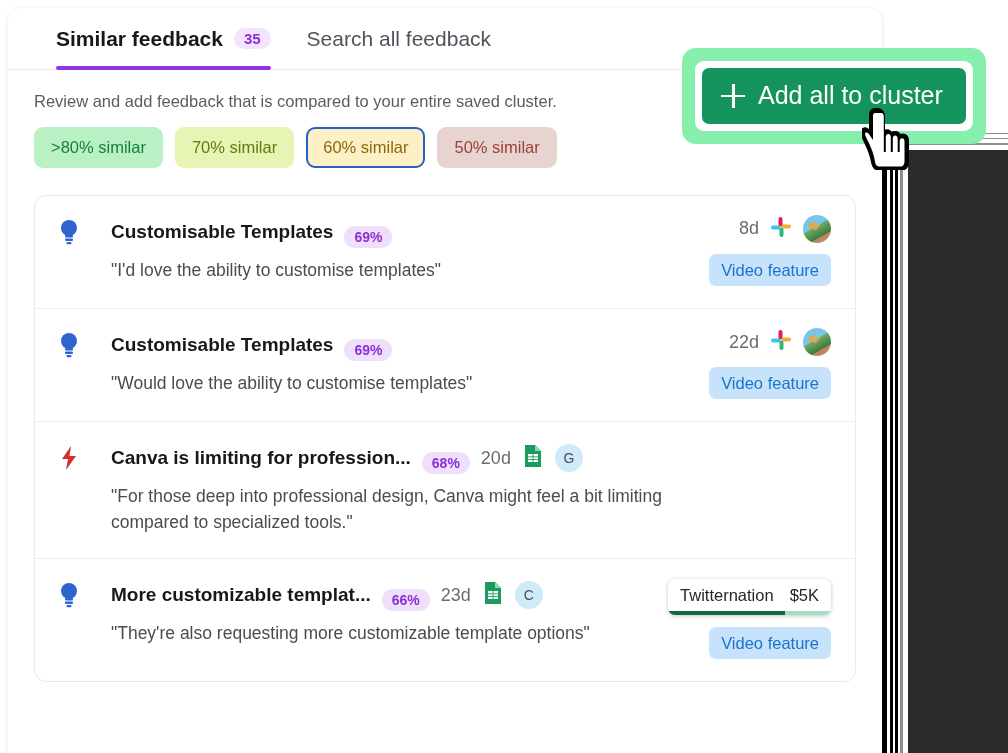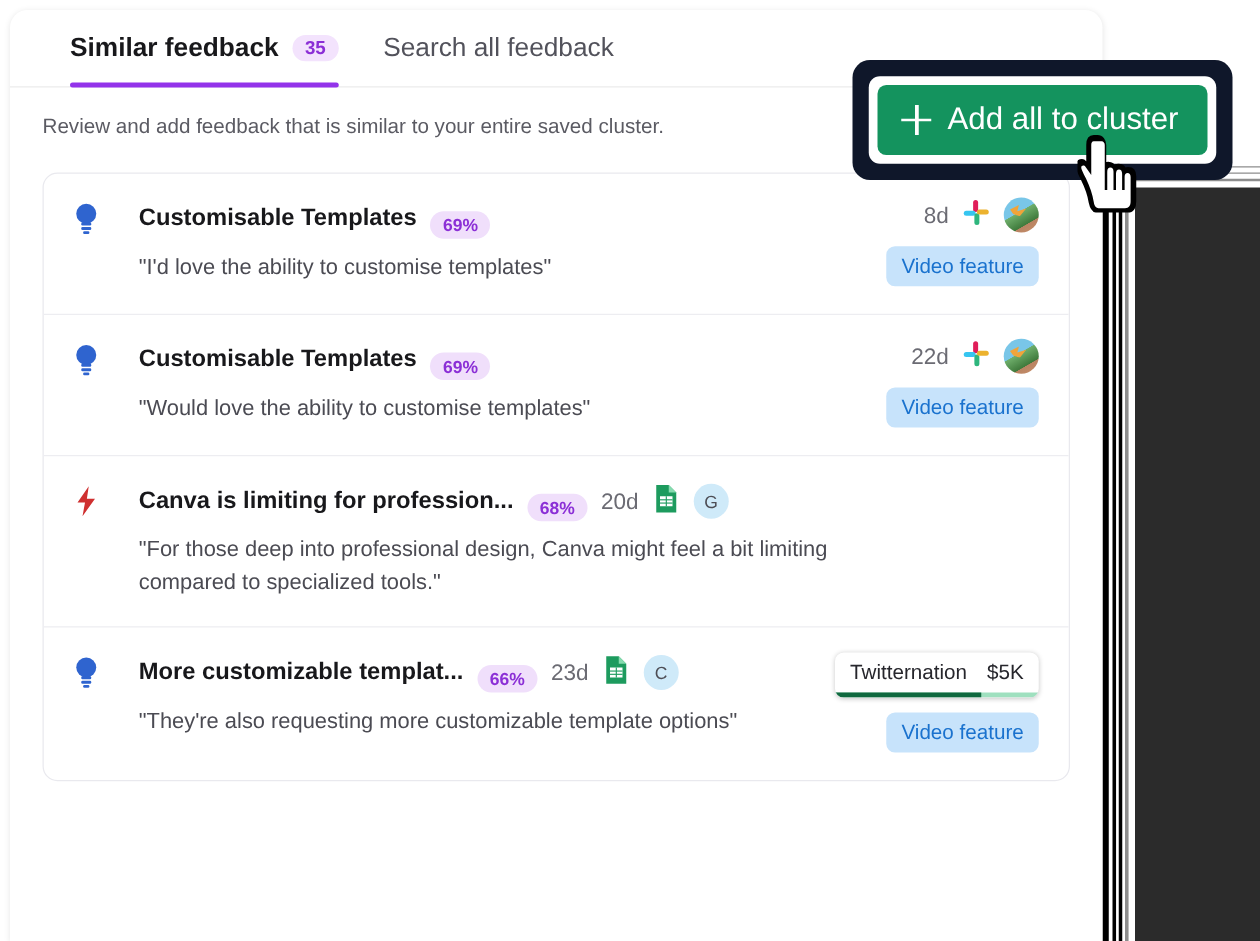--- a/index.html
+++ b/index.html
@@ -242,21 +242,21 @@
   .org-bar i {
     position: absolute; left: 0; top: 0; height: 100%;
     background: #10693f;
   }
 
   
   .cta-wrap {
     position: absolute;
     left: 682px; top: 48px;
     padding: 13px;
-    background: #0f172a;
+    background: #86efac;
     border-radius: 14px;
   }
   .cta-inner {
     padding: 7px;
     background: #ffffff;
     border-radius: 9px;
   }
   .cta {
     background: #14935e;
     color: #ffffff;
@@ -316,22 +316,28 @@
     <div class="tabs">
       <div class="tab active">
         <span>Similar feedback</span>
         <span class="tab-badge">35</span>
       </div>
       <div class="tab">
         <span>Search all feedback</span>
       </div>
     </div>
 
-    <div class="desc">Review and add feedback that is similar to your entire saved cluster.</div>
-
+    <div class="desc">Review and add feedback that is compared to your entire saved cluster.</div>
+
+    <div class="pills">
+      <div class="pill pill-1">&gt;80% similar</div>
+      <div class="pill pill-2">70% similar</div>
+      <div class="pill pill-3">60% similar</div>
+      <div class="pill pill-4">50% similar</div>
+    </div>
 
     <div class="list">
 
       <div class="fb-row">
         <div class="fb-icon">
           <svg width="20" height="26" viewBox="0 0 20 26">
             <circle cx="10" cy="9" r="8" fill="#2f64cf"></circle>
             <rect x="6" y="16" width="8" height="2.4" rx="1" fill="#2f64cf"></rect>
             <rect x="6" y="19.6" width="8" height="2.4" rx="1" fill="#2f64cf"></rect>
             <rect x="7.5" y="23" width="5" height="2.2" rx="1" fill="#2f64cf"></rect>

